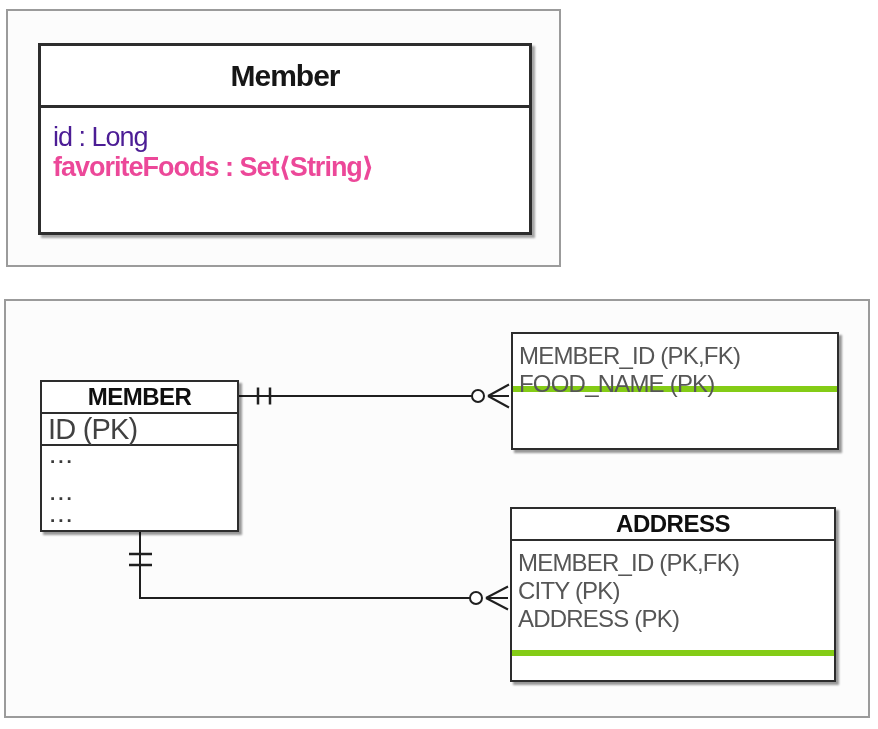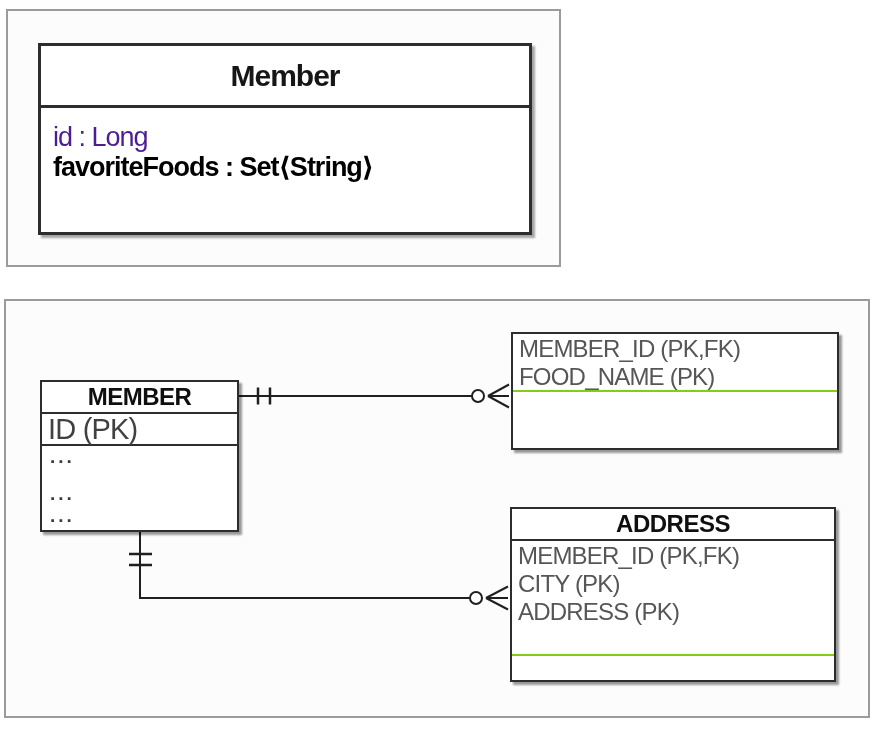--- a/index.html
+++ b/index.html
@@ -20,34 +20,34 @@
     position:absolute;left:30px;top:32px;width:494px;height:192px;
     box-sizing:border-box;border:3px solid #2d2d2d;background:#ffffff;
     box-shadow:3px 3px 2px rgba(0,0,0,0.35);
   }
   .uml-class-header{
     height:59px;border-bottom:3px solid #2d2d2d;
     display:flex;align-items:center;justify-content:center;
     font-size:30px;font-weight:bold;letter-spacing:-1px;color:#161616;
   }
   .uml-class-body{padding:14px 6px 0 12px;font-size:27px;line-height:30px;letter-spacing:-1px;}
-  .uml-attr{color:#000000;font-weight:700;white-space:nowrap;}
+  .uml-attr{color:#ec4899;font-weight:700;white-space:nowrap;}
   .uml-attr.muted{color:#4c1d95;font-weight:400;}
 
   
   .erd-table{
     position:absolute;box-sizing:border-box;
     border:2px solid #2d2d2d;background:#ffffff;
     box-shadow:3px 3px 2px rgba(0,0,0,0.4);
   }
   .erd-header{
     border-bottom:2px solid #2d2d2d;display:flex;align-items:center;justify-content:center;
     font-weight:bold;color:#0f0f0f;letter-spacing:-0.5px;
   }
-  .erd-fields{border-bottom:2px solid #84cc16;box-sizing:border-box;padding:1px 6px;}
+  .erd-fields{border-bottom:6px solid #84cc16;box-sizing:border-box;padding:8px 6px;}
   .erd-field{font-size:24px;line-height:28px;color:#565656;letter-spacing:-0.8px;white-space:nowrap;}
   .erd-empty{background:#ffffff;}
 
   #table-member{left:34px;top:79px;width:199px;height:152px;}
   #table-member .erd-header{height:30px;font-size:24px;}
   #member-row-id{
     height:32px;border-bottom:2px solid #2d2d2d;box-sizing:border-box;
     display:flex;align-items:center;padding:0 6px;
     font-size:29px;color:#414141;letter-spacing:-0.8px;
   }

